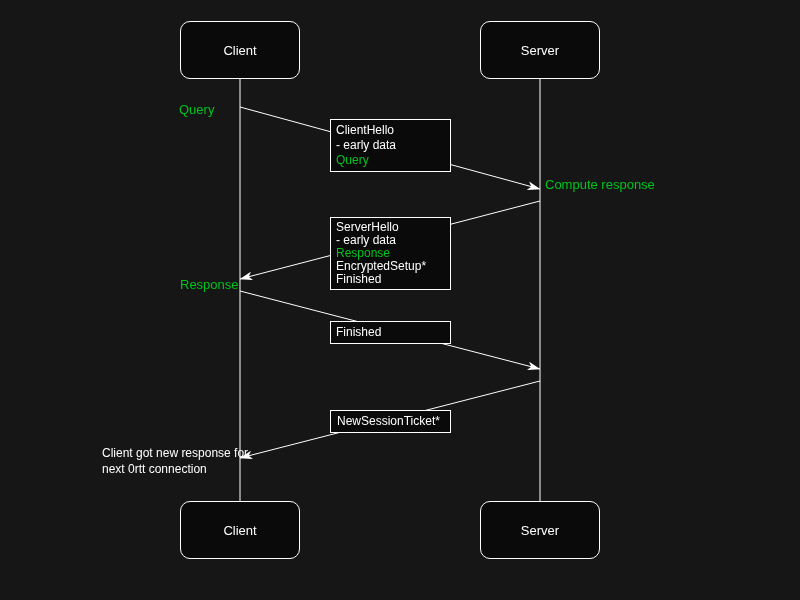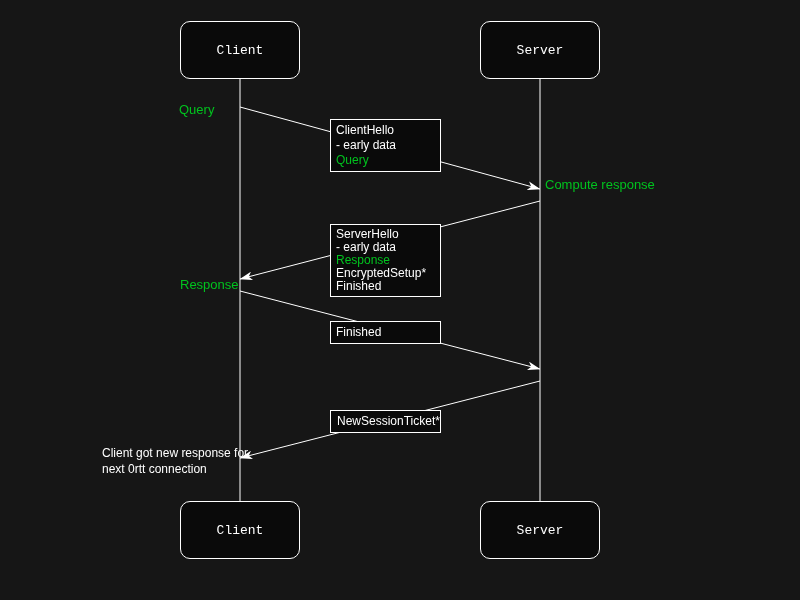--- a/index.html
+++ b/index.html
@@ -23,25 +23,24 @@
     position: absolute;
     width: 120px; height: 58px;
     box-sizing: border-box;
     background: #0a0a0a;
     border: 1px solid #ffffff;
     border-radius: 10px;
     color: #ffffff;
     font-size: 13px;
     display: flex; align-items: center; justify-content: center;
     z-index: 2;
-    font-family: Liberation Mono, monospace;
   }
   .msg {
     position: absolute;
-    width: 111px;
+    width: 121px;
     box-sizing: border-box;
     background: #0a0a0a;
     border: 1px solid #ffffff;
     padding: 3px 5px;
     color: #ffffff;
     font-size: 12px;
     z-index: 2;
   }
   .msg-line { line-height: 15px; white-space: nowrap; }
   .msg.compact .msg-line { line-height: 13px; }
@@ -97,21 +96,21 @@
   <div class="side-label" style="left:179px; top:102px;">Query</div>
   <div class="side-label" style="left:545px; top:177px;">Compute response</div>
   <div class="side-label" style="left:180px; top:277px;">Response</div>
 
   <div class="msg" style="left:330px; top:119px;">
     <div class="msg-line" data-tone="white">ClientHello</div>
     <div class="msg-line" data-tone="white">- early data</div>
     <div class="msg-line" data-tone="green">Query</div>
   </div>
 
-  <div class="msg compact" style="left:330px; top:224px;">
+  <div class="msg compact" style="left:330px; top:217px;">
     <div class="msg-line" data-tone="white">ServerHello</div>
     <div class="msg-line" data-tone="white">- early data</div>
     <div class="msg-line" data-tone="green">Response</div>
     <div class="msg-line" data-tone="white">EncryptedSetup*</div>
     <div class="msg-line" data-tone="white">Finished</div>
   </div>
 
   <div class="msg" style="left:330px; top:321px;">
     <div class="msg-line" data-tone="white">Finished</div>
   </div>

